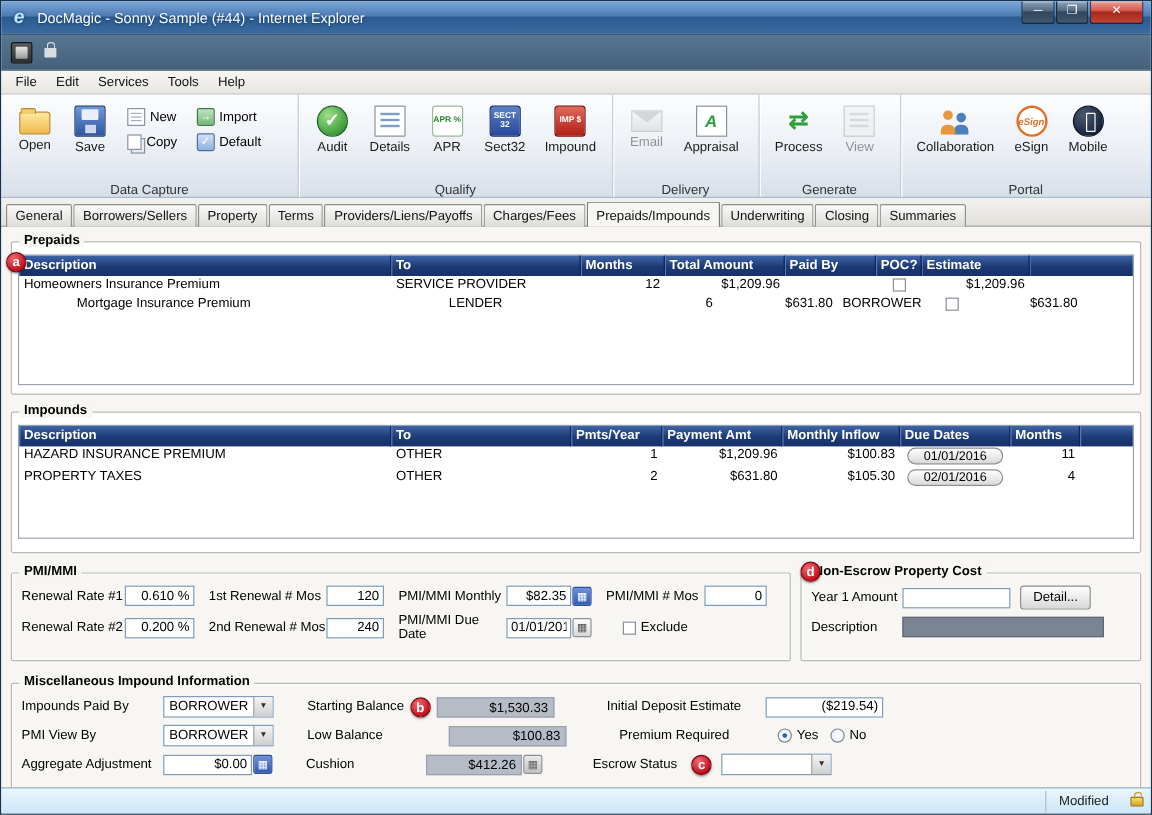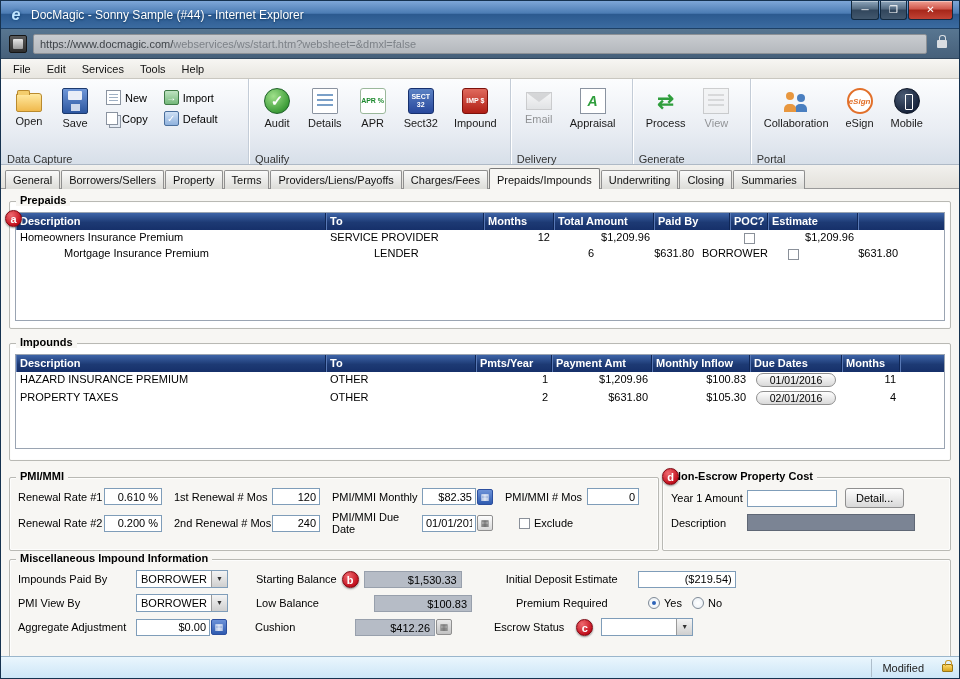--- a/index.html
+++ b/index.html
@@ -45,21 +45,21 @@
   
   .menubar { height:20px; background:linear-gradient(#f7f6f3,#e8e6e0); display:flex; align-items:center;
              padding:0 4px; border-bottom:1px solid #c9c7c0; }
   .menu-item { padding:2px 8px; color:#111; cursor:default; }
 
   
   .toolbar { height:86px; background:linear-gradient(#fcfdfe, #e9edf3 60%, #d7dfe9);
              border-bottom:1px solid #aeb9c6; display:flex; }
   .tb-group { display:flex; flex-direction:column; border-right:1px solid #c3ccd7; box-shadow:1px 0 0 #fff; padding:4px 6px 2px; }
   .tb-buttons { flex:1; display:flex; align-items:flex-start; gap:2px; }
-  .tb-group-label { text-align:left; color:#333; padding:2px 0 3px;margin-top:17px; }
+  .tb-group-label { text-align:center; color:#333; padding:2px 0 3px;margin-top:17px; }
   .tb-btn { display:flex; flex-direction:column; align-items:center; gap:3px; padding:4px 6px; border:1px solid transparent;
             border-radius:3px; cursor:default; min-width:44px; }
   .tb-btn .lbl { color:#1a1a1a; white-space:nowrap; }
   .tb-btn.disabled { opacity:.45; }
   .tb-small-grid { display:grid; grid-template-columns:auto auto; grid-auto-rows:min-content; gap:4px 10px; padding:6px 4px; }
   .tb-small { display:flex; align-items:center; gap:4px; cursor:default; padding:1px 3px; border-radius:2px; }
 
   .ic { width:26px; height:26px; position:relative; flex:0 0 auto; }
   .ic-sm { width:15px; height:15px; position:relative; flex:0 0 auto; }
   
@@ -199,24 +199,20 @@
     <span class="win-title">DocMagic - Sonny Sample (#44) - Internet Explorer</span>
     <div class="win-controls">
       <div class="win-btn min">─</div>
       <div class="win-btn max">❐</div>
       <div class="win-btn close">✕</div>
     </div>
   </div>
 
   <div class="addressbar">
     <span class="favicon"></span>
-    <div class="url-field">
-      <span class="url-domain">https://www.docmagic.com/</span>
-        <span class="url-rest">webservices/ws/start.htm?websheet=&amp;dmxl=false</span>
-    </div>
     <span class="lock"></span>
   </div>
 
   <div class="menubar">
     <span class="menu-item">File</span>
     <span class="menu-item">Edit</span>
     <span class="menu-item">Services</span>
     <span class="menu-item">Tools</span>
     <span class="menu-item">Help</span>
   </div>
@@ -407,21 +403,21 @@
           <div class="gr-cell num" style="width:76px;">2</div>
           <div class="gr-cell num" style="width:100px;">$631.80</div>
           <div class="gr-cell num" style="width:98px;">$105.30</div>
           <div class="gr-cell" style="width:92px; text-align:center;"><span class="datebtn">02/01/2016</span></div>
           <div class="gr-cell num" style="width:58px;">4</div>
         </div>
         <div class="grid-fill-sm"></div>
       </div>
     </div>
 
-    <div style="display:flex; gap:3px; margin-top:16px;">
+    <div style="display:flex; gap:8px; margin-top:16px;">
       <div class="groupbox" style="flex:0 0 650px; height:74px;">
         <span class="gb-title">PMI/MMI</span>
         <div class="frow" style="margin-top:10px;">
           <span class="flabel" style="width:86px;">Renewal Rate #1</span>
           <input class="tfield right" style="width: 58px;" value="0.610 %">
           <span style="width:12px;"></span>
           <span class="flabel" style="width:98px;">1st Renewal # Mos</span>
           <input class="tfield right" style="width: 48px;" value="120">
           <span style="width:12px;"></span>
           <span class="flabel" style="width:90px;">PMI/MMI Monthly</span>
@@ -456,21 +452,21 @@
           <span style="width:8px;"></span>
           <button class="push-btn">Detail...</button>
         </div>
         <div class="frow">
           <span class="flabel" style="width:76px;">Description</span>
           <span class="dfield ddark" style="width:168px;"></span>
         </div>
       </div>
     </div>
 
-    <div class="groupbox" style="height:108px; margin-top:8px;">
+    <div class="groupbox" style="height:108px; margin-top:18px;">
       <span class="gb-title">Miscellaneous Impound Information</span>
       <div class="frow" style="margin-top:10px;">
         <span class="flabel" style="width:118px;">Impounds Paid By</span>
         <span class="combo" style="width:92px;">
           <span class="combo-text">BORROWER</span>
           <span class="combo-btn"></span>
         </span>
         <span style="width:28px;"></span>
         <span class="flabel">Starting Balance</span>
         <span class="ann" style="margin:0 5px;">b</span>

